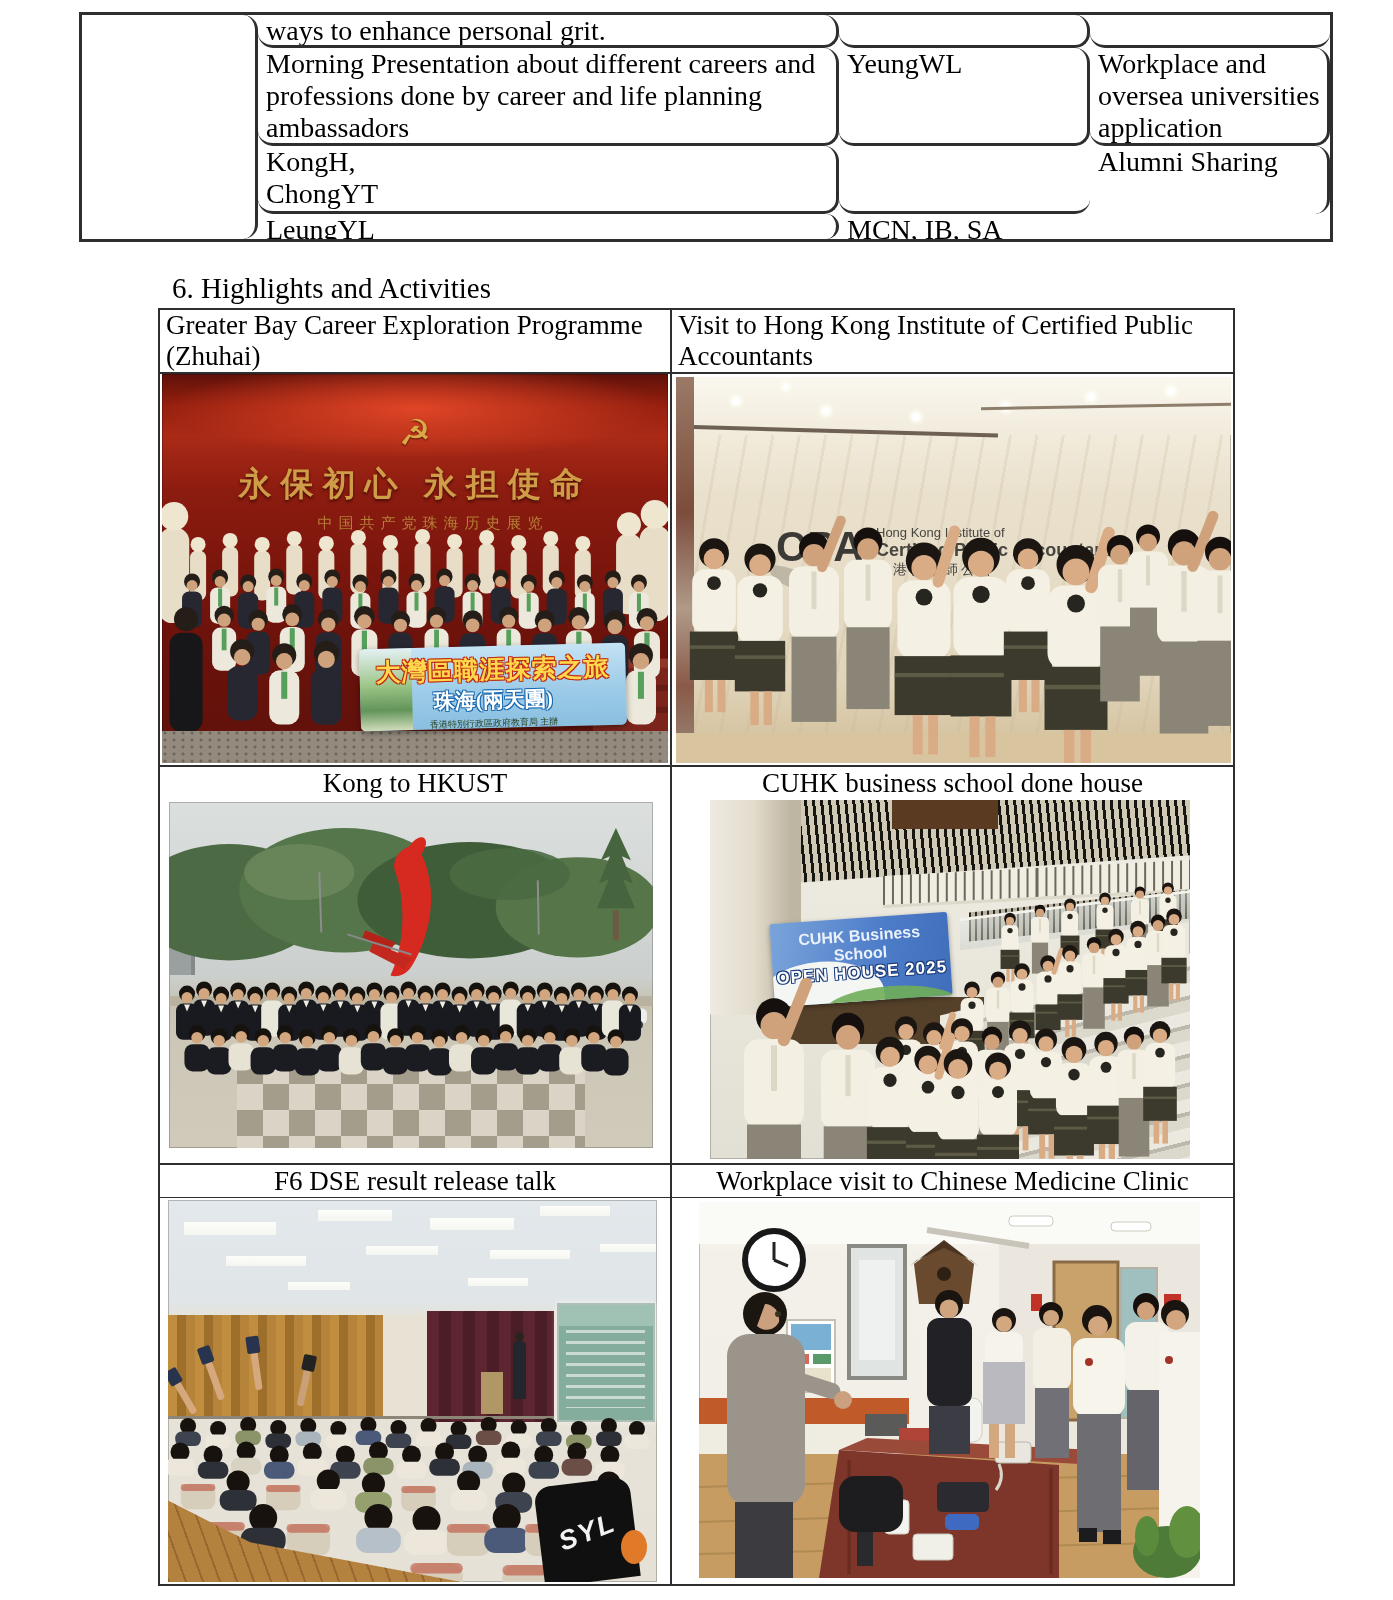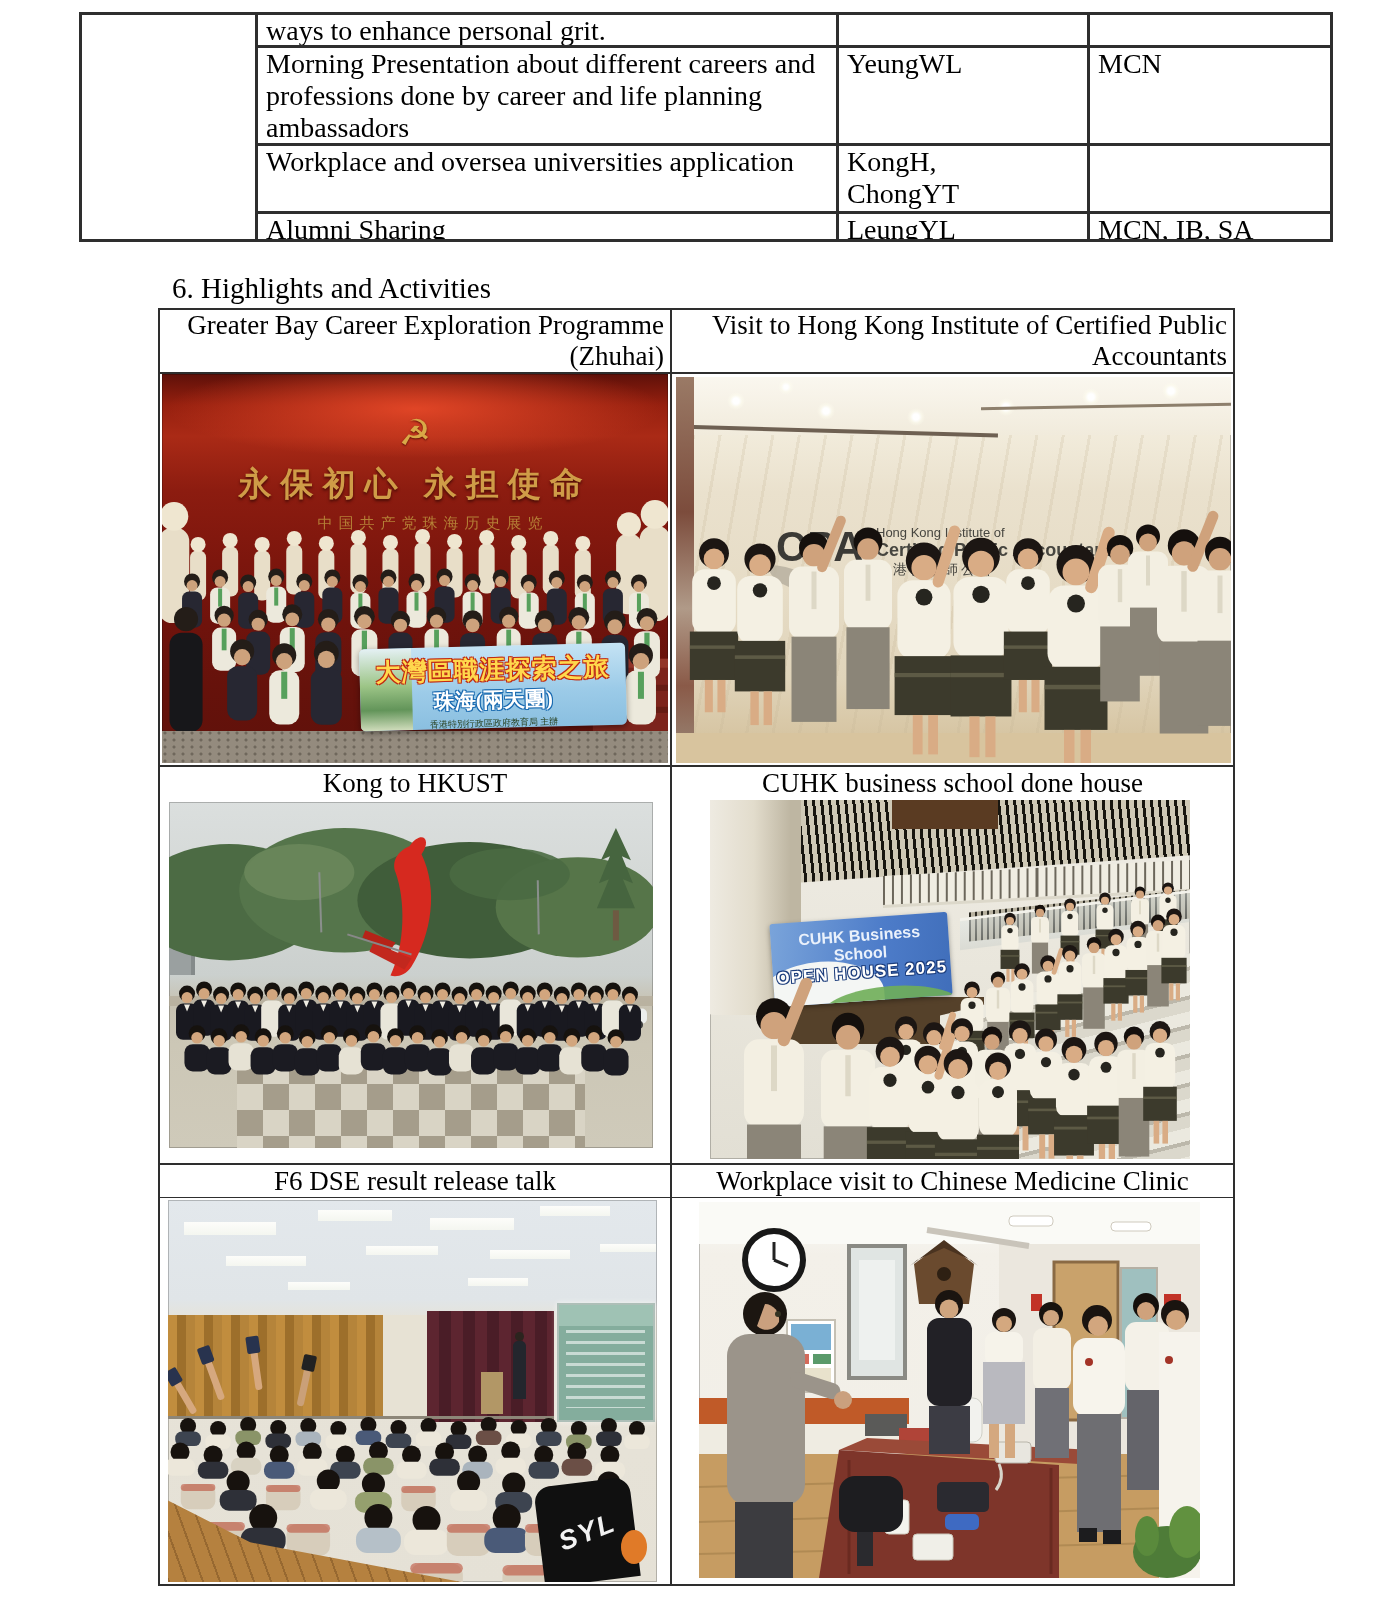--- a/index.html
+++ b/index.html
@@ -7,36 +7,36 @@
   html,body{ background:#fff; }
   body{ width:1393px; height:1600px; position:relative; overflow:hidden;
         font-family:"Liberation Serif", serif; color:#000; }
 
   
   .schedule{ position:absolute; left:79px; top:12px; width:1254px; height:230px;
     display:grid; grid-template-columns:176px 581px 251px 1fr;
     grid-template-rows:33px 98px 68px 1fr;
     border:3px solid var(--bc); font-size:28px; line-height:32px; }
   .schedule .sp{ grid-column:1; grid-row:1/5; border-right:3px solid var(--bc); }
-  .schedule .cell{ padding:0 6px 0 8px; overflow:hidden; }
+  .schedule .cell{ padding:0 6px 0 8px; overflow:hidden;border-radius:15px; }
   .schedule .br{ border-right:3px solid var(--bc); }
   .schedule .bb{ border-bottom:3px solid var(--bc); }
   .pre{ white-space:pre-line; }
 
   
   .heading{ position:absolute; left:172px; top:272px; font-size:29px; font-weight:normal; }
 
   
   .hl{ position:absolute; left:158px; top:308px; width:1077px; height:1278px;
     border:2px solid var(--bc); display:grid;
     grid-template-columns:512px 1fr;
     grid-template-rows:64px 393px 32px 366px 33px 1fr; }
   .hl .c1{ border-right:2px solid var(--bc); }
   .hl .bb{ border-bottom:2px solid var(--bc); }
-  .cap{ display:flex; align-items:center; justify-content:center; text-align:right;
+  .cap{ display:flex; align-items:center; justify-content:center; text-align:left;
         font-size:27px; line-height:31px; padding:16px 6px; }
   .pcell{ position:relative; background:#fff; }
   .photo{ position:absolute; overflow:hidden; box-shadow:inset 0 0 0 1px rgba(0,0,0,.22); }
   .photo svg.fill{ position:absolute; inset:0; width:100%; height:100%; }
 
   
   .ph-zh{ inset:0 2px 2px 2px;
     background:
       radial-gradient(ellipse 70% 18% at 50% 9%, #e04526 0%, rgba(224,69,38,0) 70%),
       linear-gradient(180deg,#5e1009 0%,#96200f 8%,#aa2a16 16%,#8c1c10 30%,#7d160d 48%,#6f130c 64%,#66120b 80%,#5f110b 100%); }
@@ -249,21 +249,20 @@
 
 <div class="page">
 
   <div class="schedule">
     <div class="cell sp"></div>
     <div class="cell br bb">ways to enhance personal grit.</div>
     <div class="cell br bb"></div>
     <div class="cell bb"></div>
     <div class="cell br bb">Morning Presentation about different careers and professions done by career and life planning ambassadors</div>
     <div class="cell br bb">YeungWL</div>
-    <div class="cell bb">MCN</div>
     <div class="cell br bb">Workplace and oversea universities application</div>
     <div class="cell br bb pre">KongH,
 ChongYT</div>
     <div class="cell bb"></div>
     <div class="cell br">Alumni Sharing</div>
     <div class="cell br">LeungYL</div>
     <div class="cell">MCN, IB, SA</div>
   </div>
 
   <div class="heading">6. Highlights and Activities</div>

